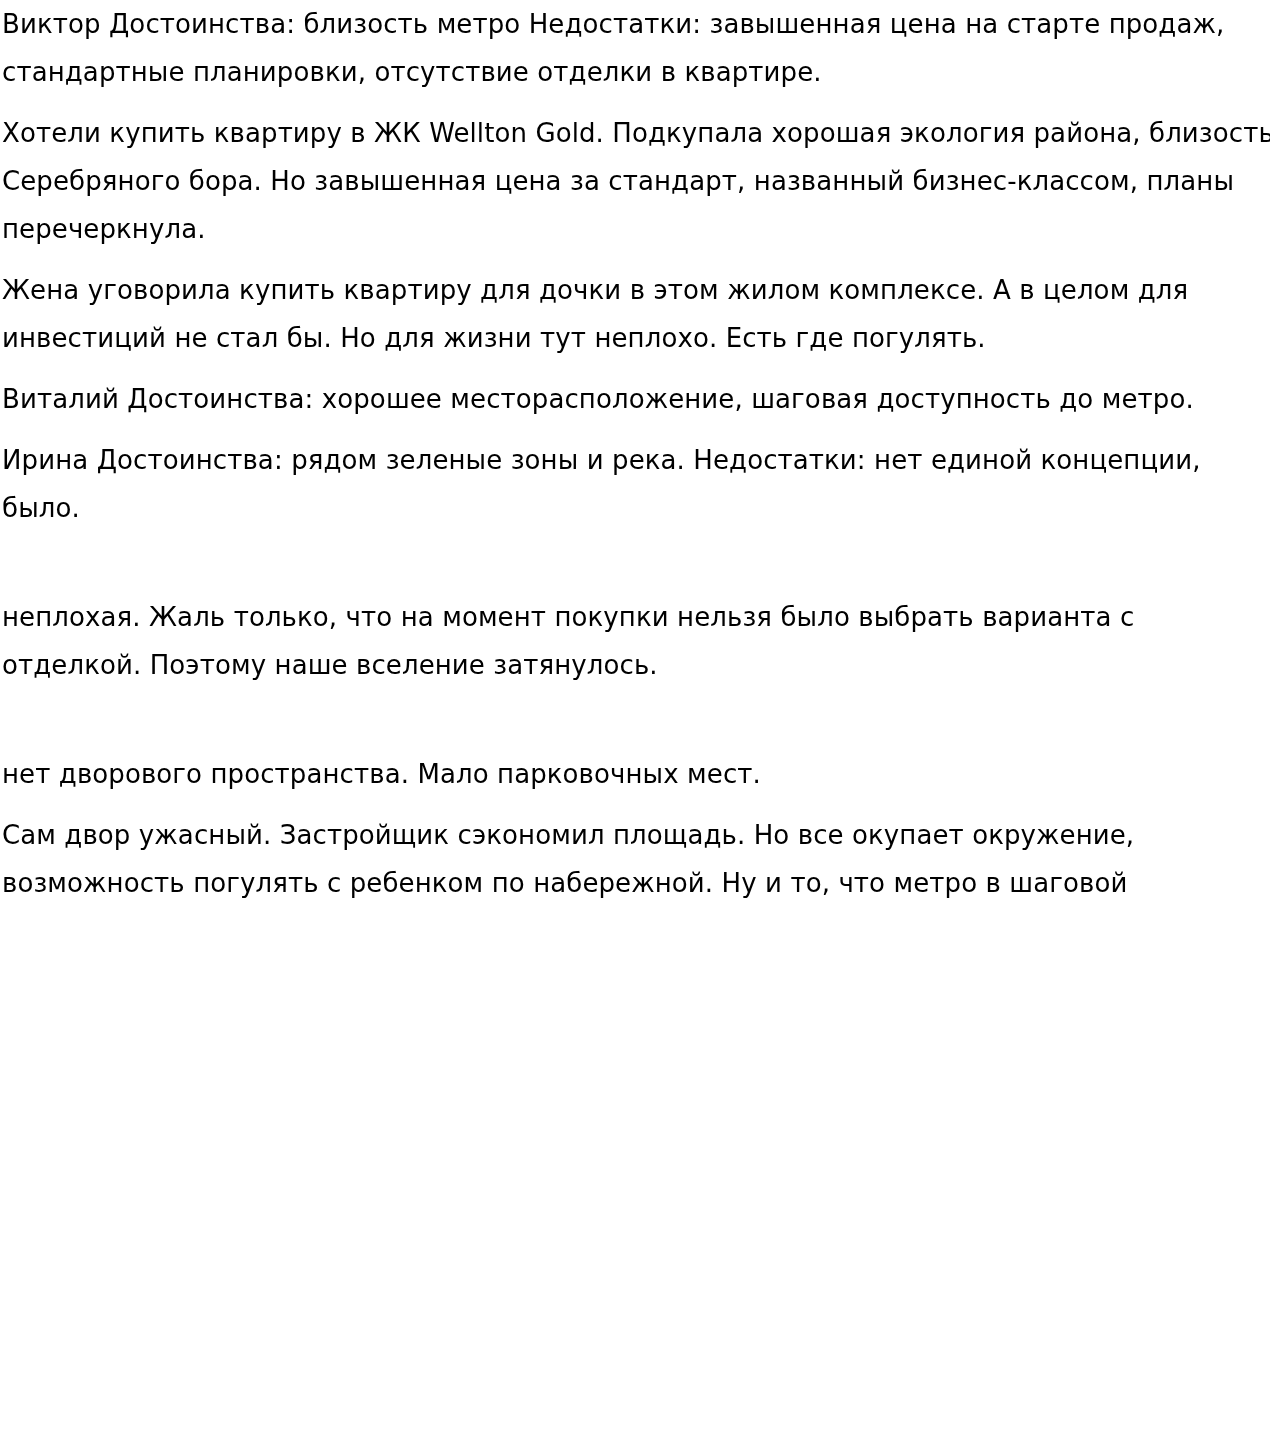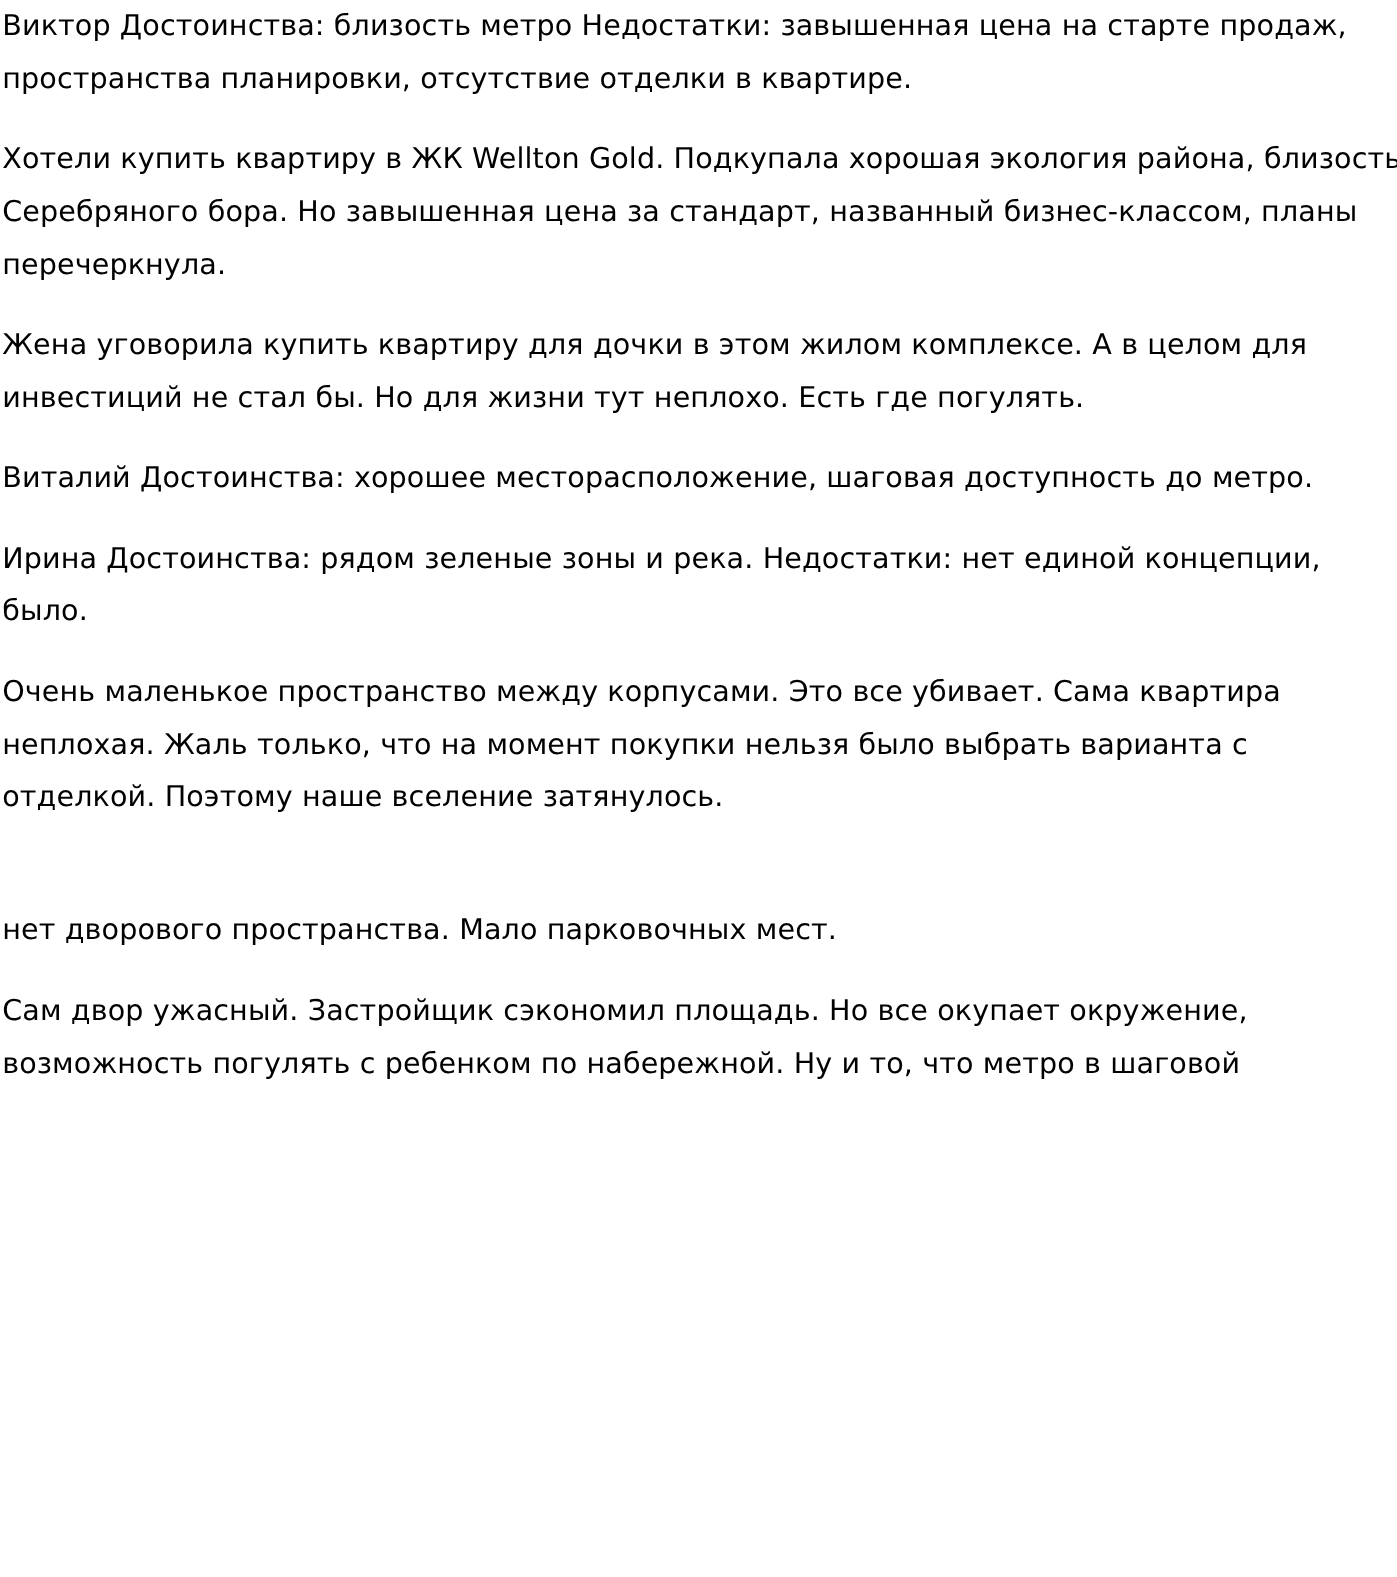--- a/index.html
+++ b/index.html
@@ -15,38 +15,38 @@
     color: #000000;
     font-family: "DejaVu Sans", "Liberation Sans", sans-serif;
     font-size: 26px;
     line-height: 48px;
     font-weight: 400;
   }
   main.page {
     padding: 0 4px 0 2px;
   }
   p.para {
-    margin: 25px 0;
+    margin: 13px 0;
   }
   p.para:first-child {
     margin-top: 0;
   }
   .line {
     white-space: nowrap;
     letter-spacing: 0.1px;
   }
 </style>
 </head>
 <body>
 
 <main class="page">
 
   <p class="para">
     <span class="line">Виктор Достоинства: близость метро Недостатки: завышенная цена на старте продаж,</span><br>
-    <span class="line">пространства планировки, отсутствие отделки в квартире.</span>
+    <span class="line">стандартные планировки, отсутствие отделки в квартире.</span>
   </p>
 
   <p class="para">
     <span class="line">Хотели купить квартиру в ЖК Wellton Gold. Подкупала хорошая экология района, близость</span><br>
     <span class="line">Серебряного бора. Но завышенная цена за стандарт, названный бизнес-классом, планы</span><br>
     <span class="line">перечеркнула.</span>
   </p>
 
 
   <p class="para">
@@ -58,21 +58,21 @@
     <span class="line">Виталий Достоинства: хорошее месторасположение, шаговая доступность до метро.</span><br>
   </p>
 
 
   <p class="para">
     <span class="line">Ирина Достоинства: рядом зеленые зоны и река. Недостатки: нет единой концепции,</span><br>
     <span class="line">было.</span>
   </p>
 
   <p class="para">
-    <span class="line">Очень маленькое пространство между корпусами. Это все убивает. Сама квартира</span><br>
+    <br>
     <span class="line">неплохая. Жаль только, что на момент покупки нельзя было выбрать варианта с</span><br>
     <span class="line">отделкой. Поэтому наше вселение затянулось.</span>
   </p>
 
   <p class="para">
     <br>
     <span class="line">нет дворового пространства. Мало парковочных мест.</span>
   </p>
 
   <p class="para">

